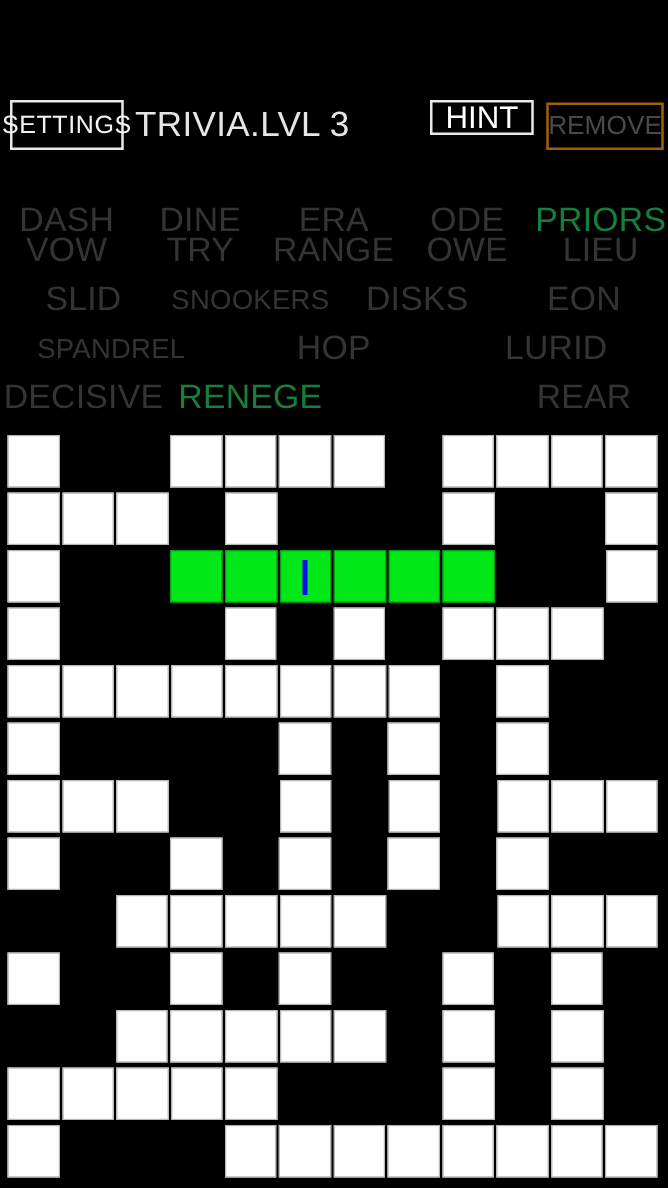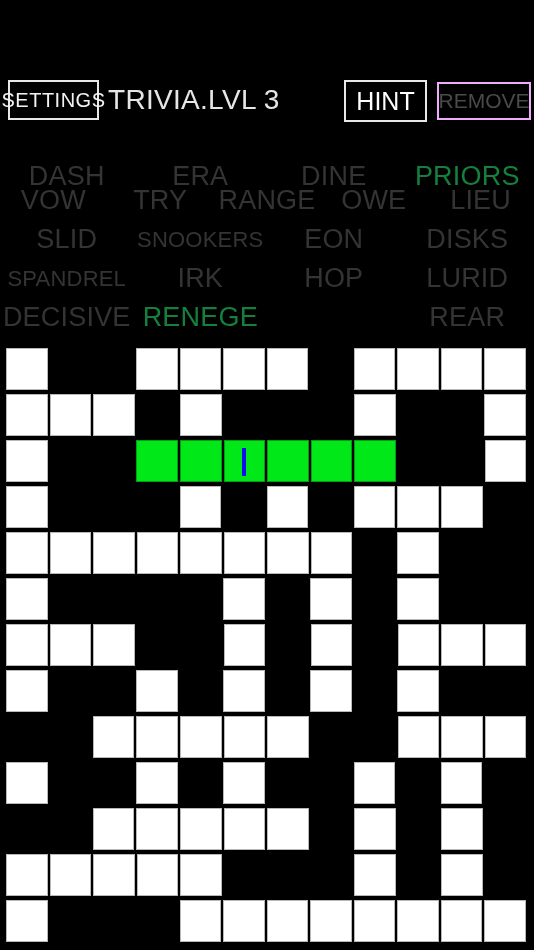--- a/index.html
+++ b/index.html
@@ -44,36 +44,36 @@
     display: flex;
     align-items: center;
     color: #e6e6e6;
     font-size: 28px;
     letter-spacing: 0.3px;
     white-space: nowrap;
   }
   #hint-btn {
     position: absolute;
     left: 344px; top: 80px;
-    width: 83px; height: 42px;
+    width: 83px; height: 28px;
     border: 2px solid #e8e8e8;
     box-sizing: border-box;
     color: #ffffff;
     font-size: 25px;
     display: flex;
     align-items: center;
     justify-content: center;
     background: #000;
     cursor: pointer;
   }
   #remove-btn {
     position: absolute;
     left: 437px; top: 82px;
     width: 94px; height: 38px;
-    border: 2px solid #f0abfc;
+    border: 2px solid #a16207;
     box-sizing: border-box;
     color: #4a4a4a;
     font-size: 21px;
     display: flex;
     align-items: center;
     justify-content: center;
     background: #000;
     cursor: default;
   }
 
@@ -163,40 +163,40 @@
     <span>HINT</span>
   </div>
   <div id="remove-btn">
     <span>REMOVE</span>
   </div>
 </div>
 
 <div id="wordlist">
     <div class="word-row" style="top: 15px;">
       <div class="word-cell">DASH</div>
+      <div class="word-cell">DINE</div>
       <div class="word-cell">ERA</div>
-      <div class="word-cell">DINE</div>
+      <div class="word-cell">ODE</div>
       <div class="word-cell found">PRIORS</div>
     </div>
     <div class="word-row" style="top: 39px;">
       <div class="word-cell">VOW</div>
       <div class="word-cell">TRY</div>
       <div class="word-cell">RANGE</div>
       <div class="word-cell">OWE</div>
       <div class="word-cell">LIEU</div>
     </div>
     <div class="word-row" style="top: 78px;">
       <div class="word-cell">SLID</div>
       <div class="word-cell long">SNOOKERS</div>
+      <div class="word-cell">DISKS</div>
       <div class="word-cell">EON</div>
-      <div class="word-cell">DISKS</div>
     </div>
     <div class="word-row" style="top: 117px;">
       <div class="word-cell long">SPANDREL</div>
-      <div class="word-cell">IRK</div>
       <div class="word-cell">HOP</div>
       <div class="word-cell">LURID</div>
     </div>
     <div class="word-row" style="top: 156px;">
       <div class="word-cell">DECISIVE</div>
       <div class="word-cell found">RENEGE</div>
       <div class="word-cell"></div>
       <div class="word-cell">REAR</div>
     </div>
   </div>

